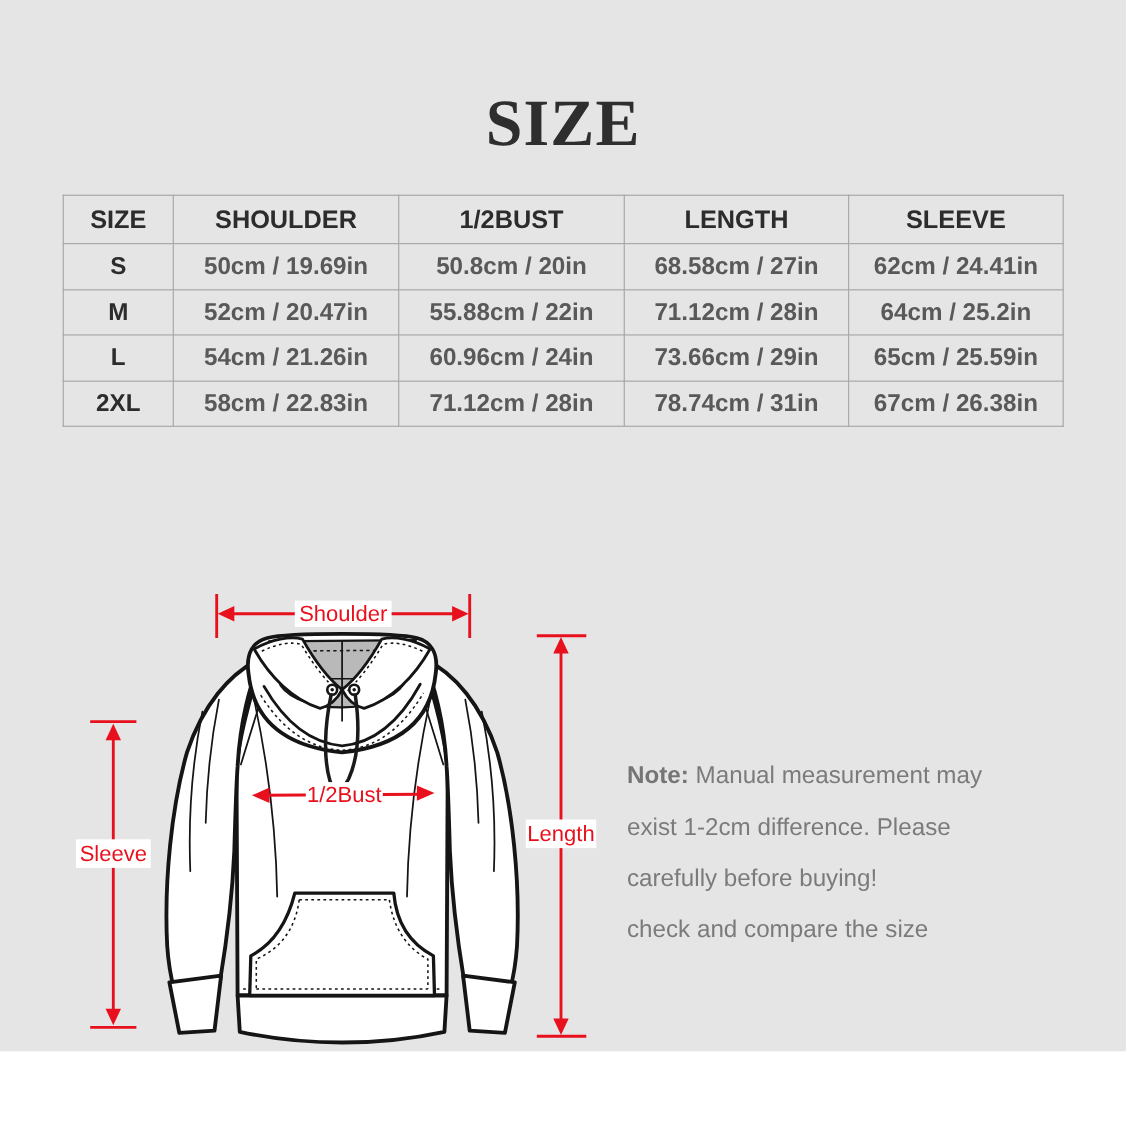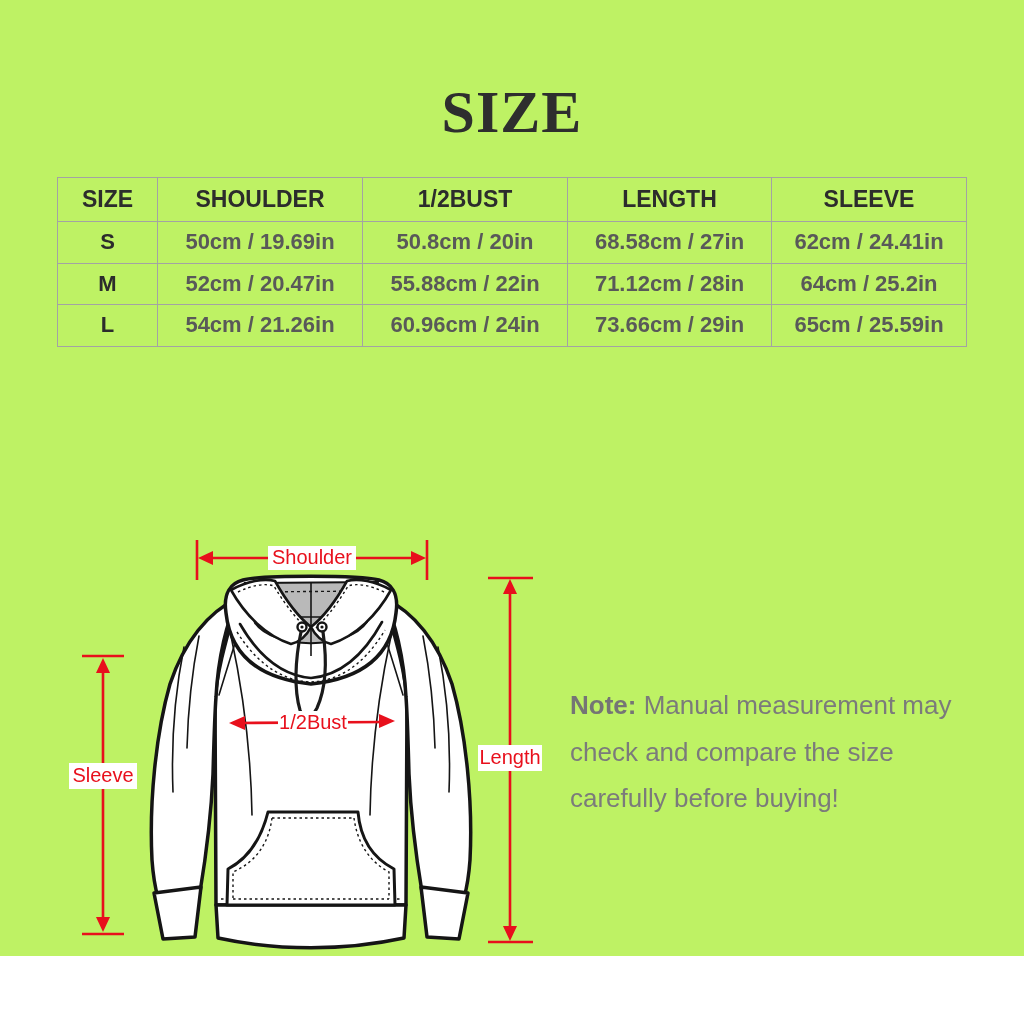--- a/index.html
+++ b/index.html
@@ -1,17 +1,17 @@
 <!DOCTYPE html>
 <html><head>
 <meta charset="utf-8">
 <style>
   html,body{margin:0;padding:0;background:#ffffff;}
   .canvas{
-    position:relative;width:1024px;height:956px;background:#bef264;
+    position:relative;width:1024px;height:956px;background:#e5e5e5;
     font-family:"Liberation Sans",sans-serif;overflow:hidden;
   }
   
   .page-title{
     position:absolute;top:80px;left:0;width:1024px;text-align:center;
     font-family:"Liberation Serif",serif;font-weight:700;font-size:60px;
     color:#2e2e2e;letter-spacing:1px;line-height:64px;margin:0;
   }
   
   .size-table{
@@ -43,21 +43,21 @@
   .arrow-line{fill:none;stroke:#e8101c;stroke-width:2.6;}
   .arrow-head{fill:#e8101c;stroke:none;}
   .label-bg{fill:#ffffff;stroke:none;}
   .arrow-label{
     fill:#e8101c;font-family:"Liberation Sans",sans-serif;font-size:20px;
     text-anchor:middle;dominant-baseline:middle;
   }
   
   .note{
     position:absolute;left:570px;top:682px;width:400px;
-    font-size:26px;line-height:46.5px;color:#7b7b7b;
+    font-size:22px;line-height:46.5px;color:#7b7b7b;
   }
   .note b{font-weight:700;color:#757575;}
 </style>
 </head>
 <body>
 
 <div class="canvas">
 
   <h1 class="page-title">SIZE</h1>
 
@@ -93,20 +93,27 @@
         <td>71.12cm / 28in</td>
         <td>64cm / 25.2in</td>
       </tr>
       <tr>
         <td class="size-cell">L</td>
         <td>54cm / 21.26in</td>
         <td>60.96cm / 24in</td>
         <td>73.66cm / 29in</td>
         <td>65cm / 25.59in</td>
       </tr>
+      <tr>
+        <td class="size-cell">2XL</td>
+        <td>58cm / 22.83in</td>
+        <td>71.12cm / 28in</td>
+        <td>78.74cm / 31in</td>
+        <td>67cm / 26.38in</td>
+      </tr>
     </tbody>
   </table>
 
   <div class="diagram">
     <svg viewBox="55 515 500 470" xmlns="http://www.w3.org/2000/svg">
 
       <g>
 
         <path class="outline" d="M 238,597 C 227,637 217,670 215,700 L 216,905 L 406,905 L 407,700 C 405,670 395,637 384,597 C 336,584 286,584 238,597 Z"></path>
         <path class="crease" d="M 231,636 C 244,696 251,755 252,815"></path>
@@ -193,17 +200,18 @@
         <polygon class="arrow-head" points="510,579 503,594 517,594"></polygon>
         <polygon class="arrow-head" points="510,941 503,926 517,926"></polygon>
         <rect class="label-bg" x="478" y="745" width="64" height="26"></rect>
         <text class="arrow-label" x="510" y="759">Length</text>
       </g>
     </svg>
   </div>
 
   <div class="note">
     <div><b>Note:</b> <span>Manual measurement may</span></div>
+    <div>exist 1-2cm difference. Please</div>
+    <div>carefully before buying!</div>
     <div>check and compare the size</div>
-    <div>carefully before buying!</div>
   </div>
 
 </div>
 
 </body></html>

